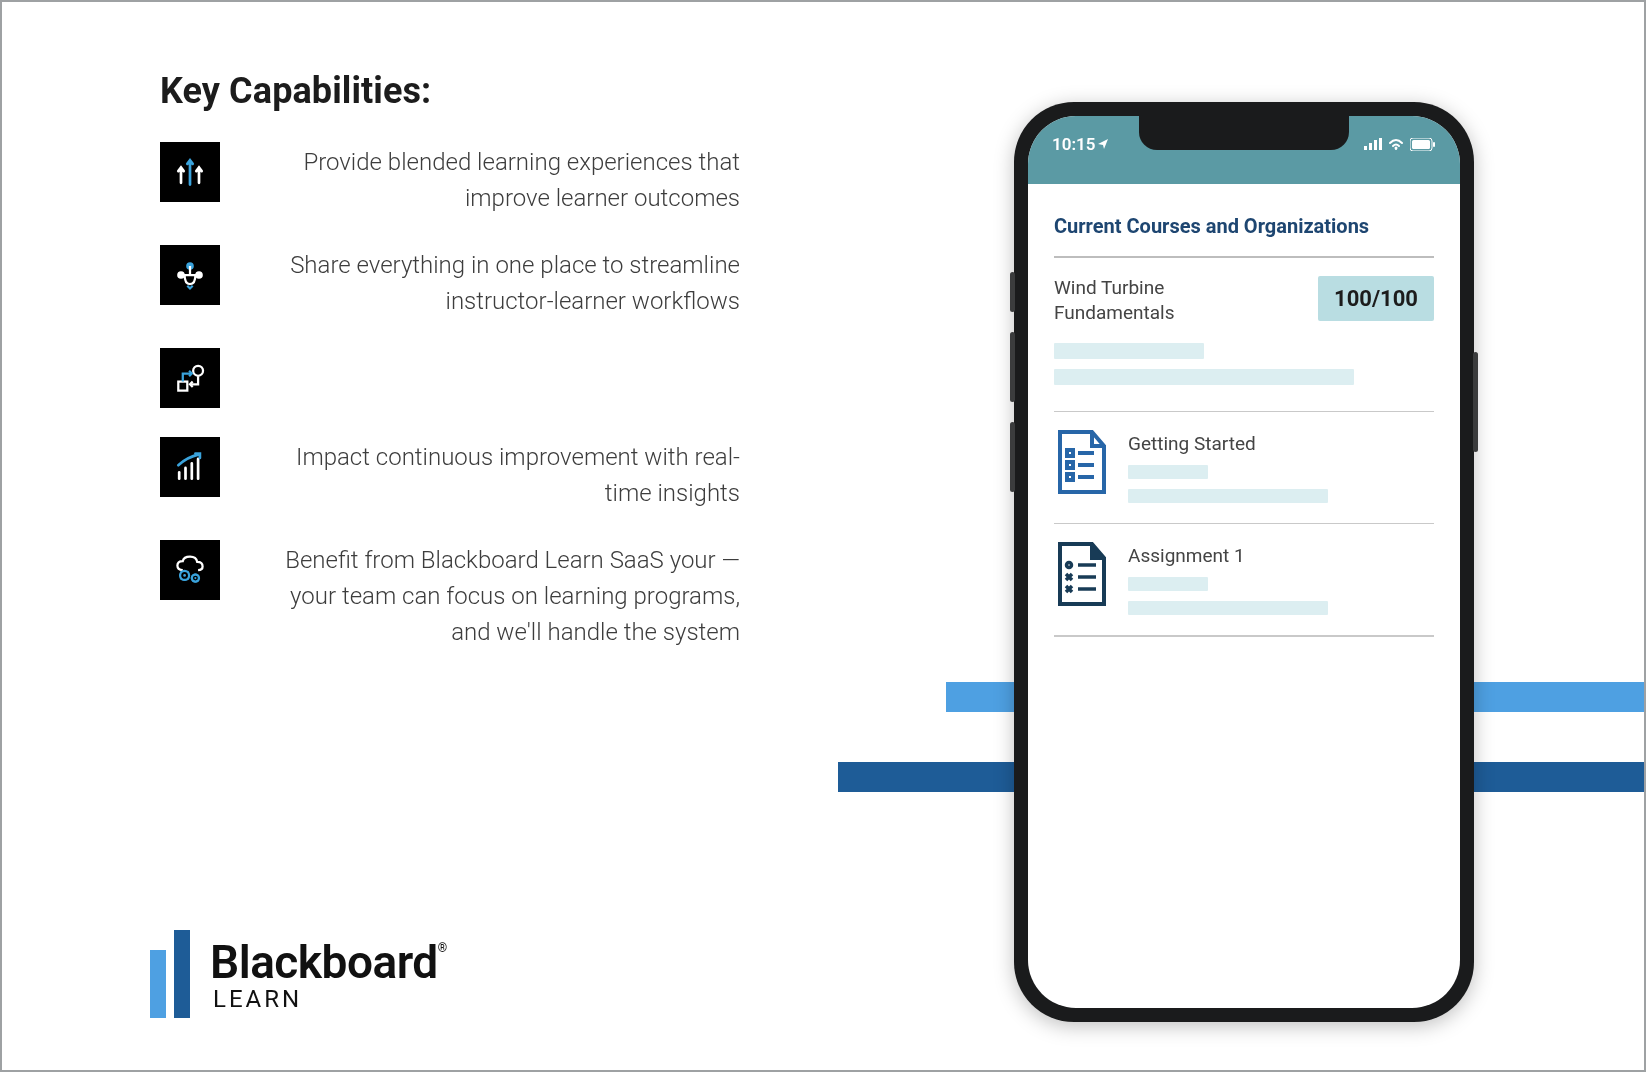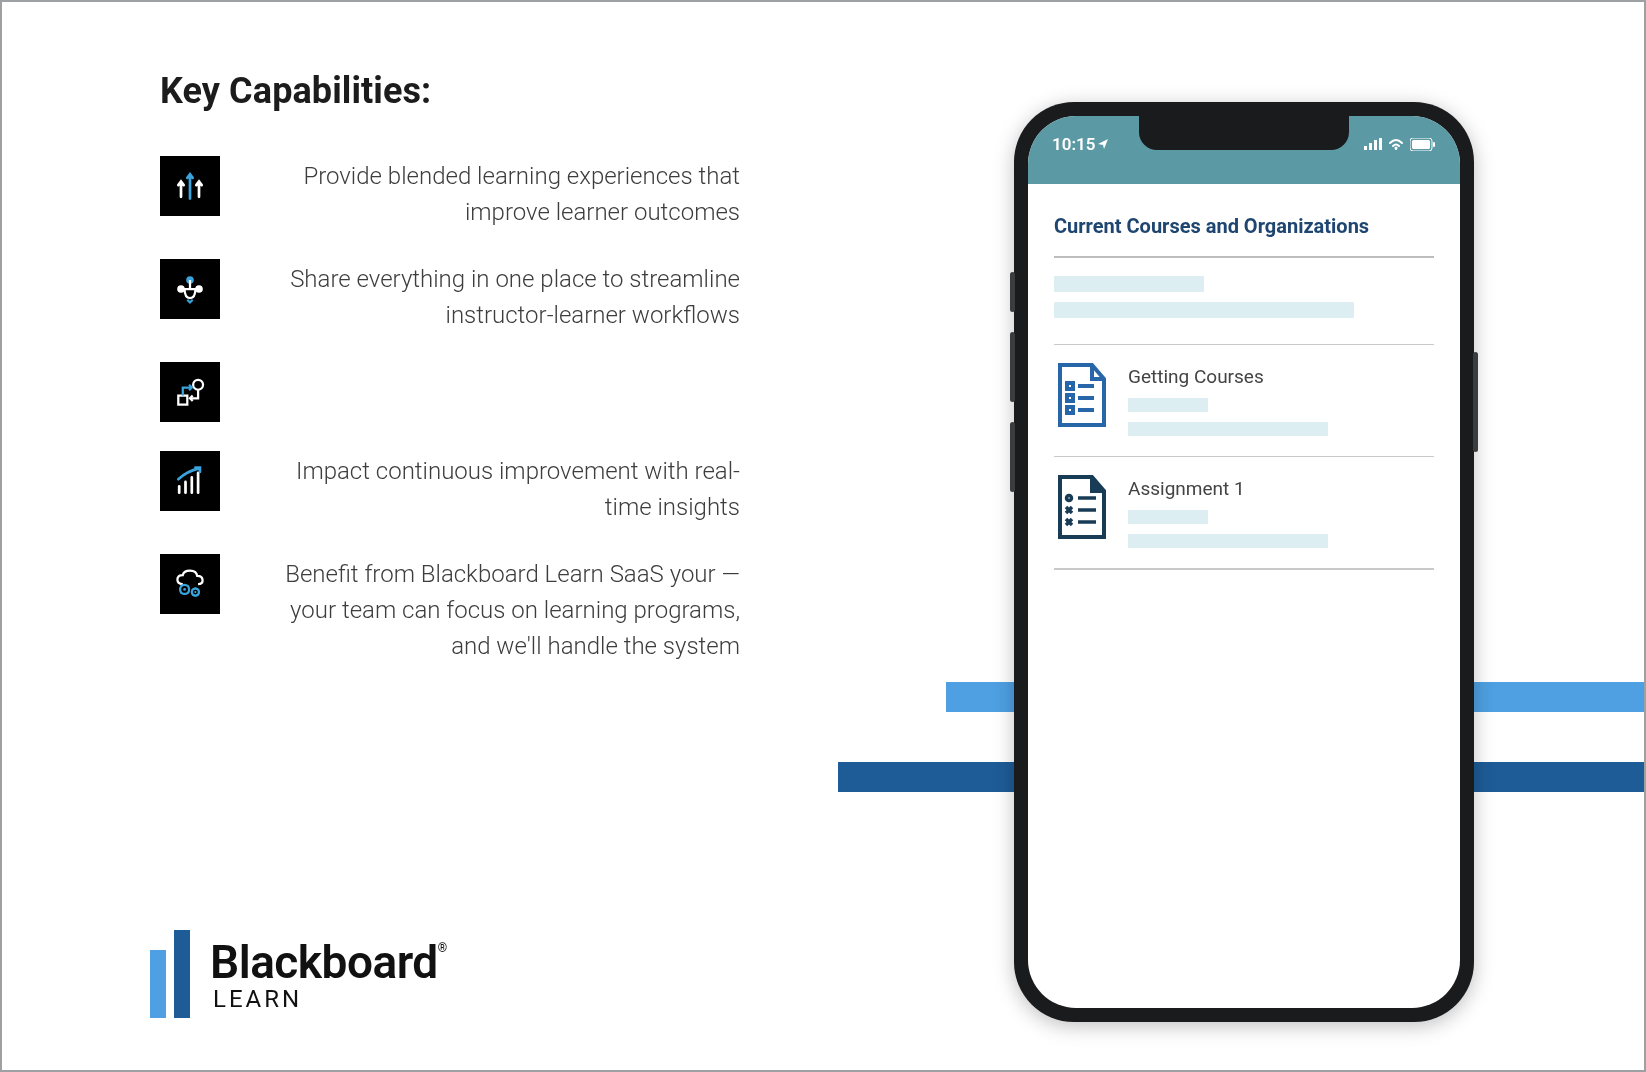--- a/index.html
+++ b/index.html
@@ -17,21 +17,21 @@
     position: relative;
     width: 100%;
     height: 100%;
     padding: 68px 0 0 0;
   }
   .heading {
     font-size: 36px;
     font-weight: 700;
     color: #1c1c1c;
     margin-left: 158px;
-    margin-bottom: 44px;
+    margin-bottom: 30px;
     letter-spacing: 0.1px;
   }
   .cap-list {
     margin-left: 158px;
     display: flex;
     flex-direction: column;
     gap: 29px;
     max-width: 580px;
     text-align: right;
   }
@@ -333,20 +333,24 @@
             <rect x="2" y="2" width="18" height="9" rx="1.5" fill="#fff"></rect>
             <rect x="23" y="4" width="2" height="5" rx="1" fill="#fff"></rect>
           </svg>
         </div>
       </div>
 
       <div class="screen-body">
         <div class="screen-heading">Current Courses and Organizations</div>
         <div class="hr"></div>
 
+        <div class="course-top">
+          <div class="course-name">Wind Turbine Fundamentals</div>
+          <div class="score-badge">100/100</div>
+        </div>
         <div class="course-pl">
           <div class="ph-bar" style="width:150px;height:16px"></div>
           <div class="ph-bar" style="width:300px;height:16px"></div>
         </div>
 
         <div class="hr-thin" style="margin:26px 0 0 0"></div>
 
         <div class="list-item">
           <div class="li-icon">
             <svg width="56" height="66" viewBox="0 0 56 66">
@@ -356,21 +360,21 @@
                 <rect x="13" y="20" width="6" height="6" fill="none"></rect>
                 <line x1="24" y1="23" x2="40" y2="23"></line>
                 <rect x="13" y="32" width="6" height="6" fill="none"></rect>
                 <line x1="24" y1="35" x2="40" y2="35"></line>
                 <rect x="13" y="44" width="6" height="6" fill="none"></rect>
                 <line x1="24" y1="47" x2="40" y2="47"></line>
               </g>
             </svg>
           </div>
           <div class="li-text-col">
-            <div class="li-title">Getting Courses</div>
+            <div class="li-title">Getting Started</div>
             <div class="ph-bar" style="width:80px;height:14px"></div>
             <div class="ph-bar" style="width:200px;height:14px"></div>
           </div>
         </div>
         <div class="hr-thin"></div>
 
         <div class="list-item">
           <div class="li-icon">
             <svg width="56" height="66" viewBox="0 0 56 66">
               <path d="M6 2 H38 L50 16 V62 H6 Z" fill="none" stroke="#183b56" stroke-width="4"></path>

